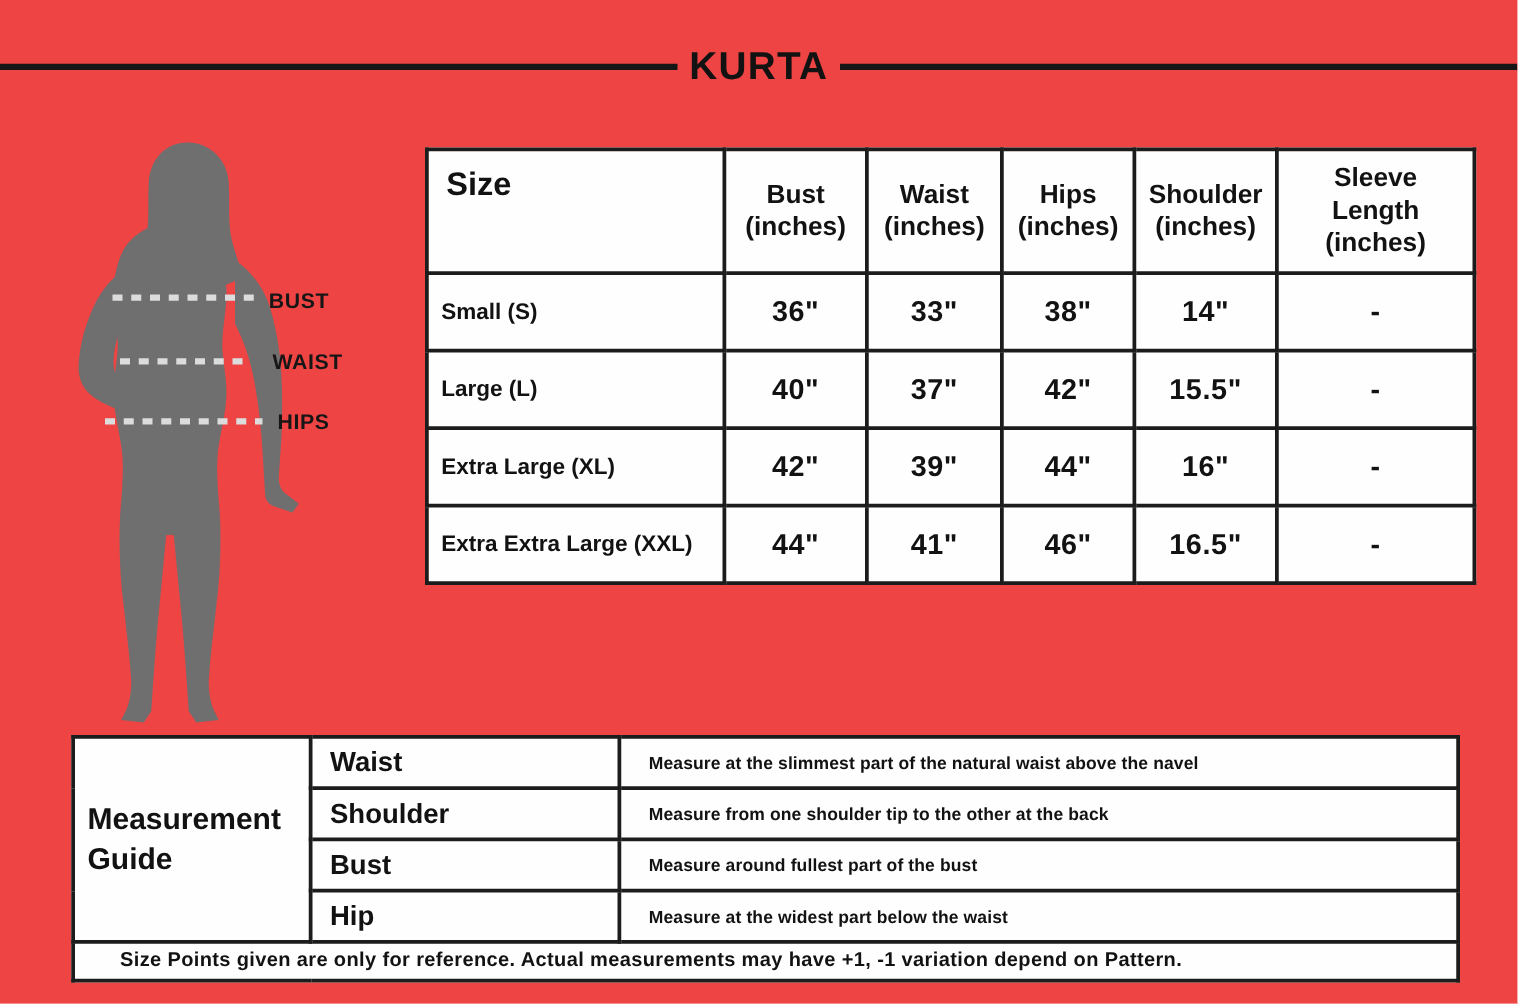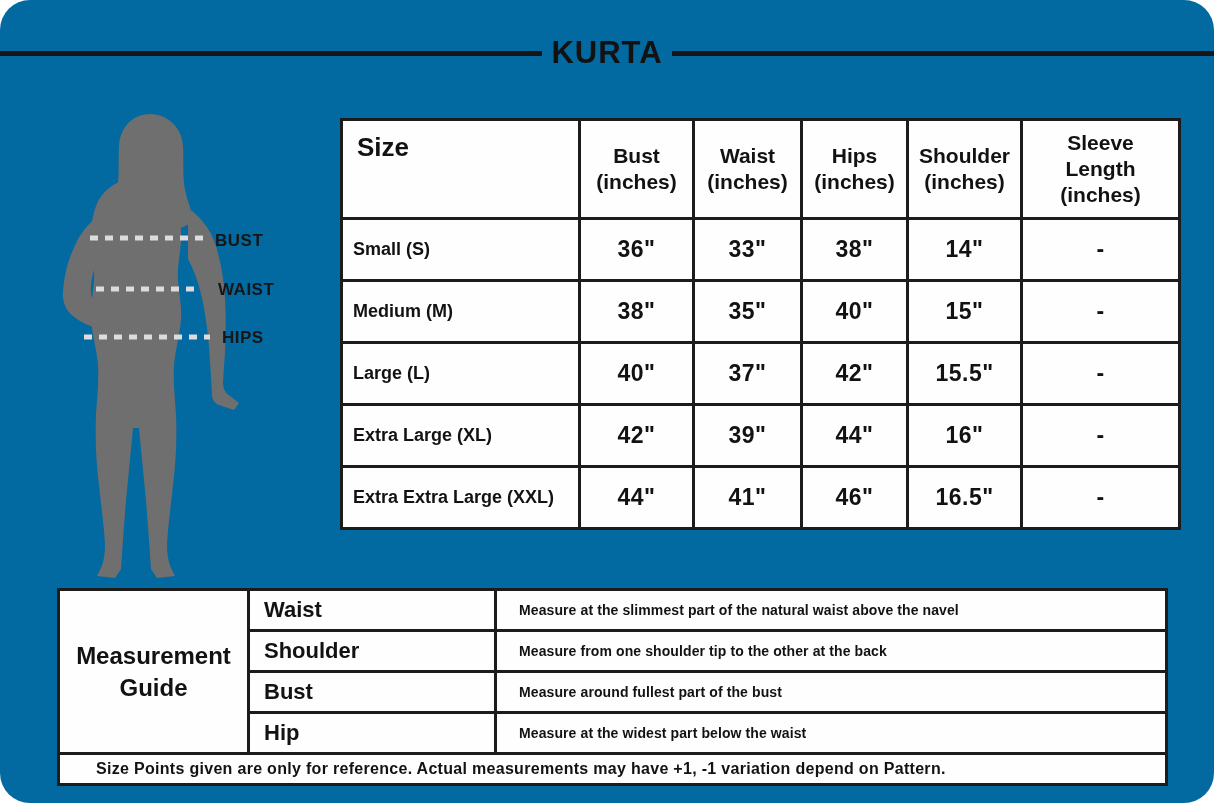--- a/index.html
+++ b/index.html
@@ -1,20 +1,19 @@
 <!DOCTYPE html>
 <html><head>
 <meta charset="utf-8">
 <style>
   html,body { margin:0; padding:0; background:#ffffff; }
   .canvas {
     position:relative; width:1214px; height:803px;
-    background:#0369a1; color:#121212; overflow:hidden;
+    background:#ef4444; color:#121212; overflow:hidden;
     font-family:"Liberation Sans", sans-serif;
-    border-radius:30px;
   }
 
   
   .title-row { position:absolute; top:36px; left:0; right:0; height:34px; display:flex; align-items:center; gap:9px; }
   .title-line { flex:1; height:5px; background:#161616; }
   .title-text { font-size:31px; font-weight:bold; letter-spacing:1px; white-space:nowrap; }
 
   
   .figure-wrap { position:absolute; left:38px; top:110px; width:290px; height:482px; }
   .figure-wrap svg { position:absolute; left:0; top:0; }
@@ -30,21 +29,21 @@
   .size-table th { height:86px; font-size:21px; font-weight:bold; text-align:center; vertical-align:middle; line-height:1.25; padding:0 4px; }
   .size-table th.col-size { text-align:left; vertical-align:top; padding:10px 0 0 14px; font-size:26px; }
   .size-table th.col-sleeve .hdr-label { max-width:92px; margin:0 auto; }
   .size-table td { height:57px;margin-top:42px; }
   .size-table td.size-name { font-size:18px; font-weight:bold; text-align:left; padding-left:10px; white-space:nowrap; }
   .size-table td.val { font-size:23px; font-weight:bold; text-align:center; letter-spacing:0.5px; }
 
   
   .guide-table { position:absolute; left:57px; top:588px; width:1108px; background:#fefefe; }
   .guide-table th, .guide-table td { border:3px solid #1c1c1c; overflow:hidden; }
-  .guide-table th.guide-head { font-size:24px; font-weight:bold; text-align:center; vertical-align:middle; line-height:1.3; padding:0 10px; }
+  .guide-table th.guide-head { font-size:24px; font-weight:bold; text-align:left; vertical-align:middle; line-height:1.3; padding:0 10px; }
   .guide-table td.guide-label { height:36px; font-size:22px; font-weight:bold; padding-left:14px; }
   .guide-table td.guide-desc { font-size:14px; font-weight:bold; padding-left:22px; letter-spacing:0.1px; }
   .guide-table td.guide-foot { height:26px; font-size:16px; font-weight:bold; padding-left:36px; letter-spacing:0.3px; }
 </style>
 </head>
 <body>
 
 <div class="canvas">
 
   <div class="title-row">
@@ -116,28 +115,20 @@
     <tbody id="size-rows">
         <tr>
           <td class="size-name">Small (S)</td>
           <td class="val">36"</td>
           <td class="val">33"</td>
           <td class="val">38"</td>
           <td class="val">14"</td>
           <td class="val">-</td>
         </tr>
         <tr>
-          <td class="size-name">Medium (M)</td>
-          <td class="val">38"</td>
-          <td class="val">35"</td>
-          <td class="val">40"</td>
-          <td class="val">15"</td>
-          <td class="val">-</td>
-        </tr>
-        <tr>
           <td class="size-name">Large (L)</td>
           <td class="val">40"</td>
           <td class="val">37"</td>
           <td class="val">42"</td>
           <td class="val">15.5"</td>
           <td class="val">-</td>
         </tr>
         <tr>
           <td class="size-name">Extra Large (XL)</td>
           <td class="val">42"</td>

